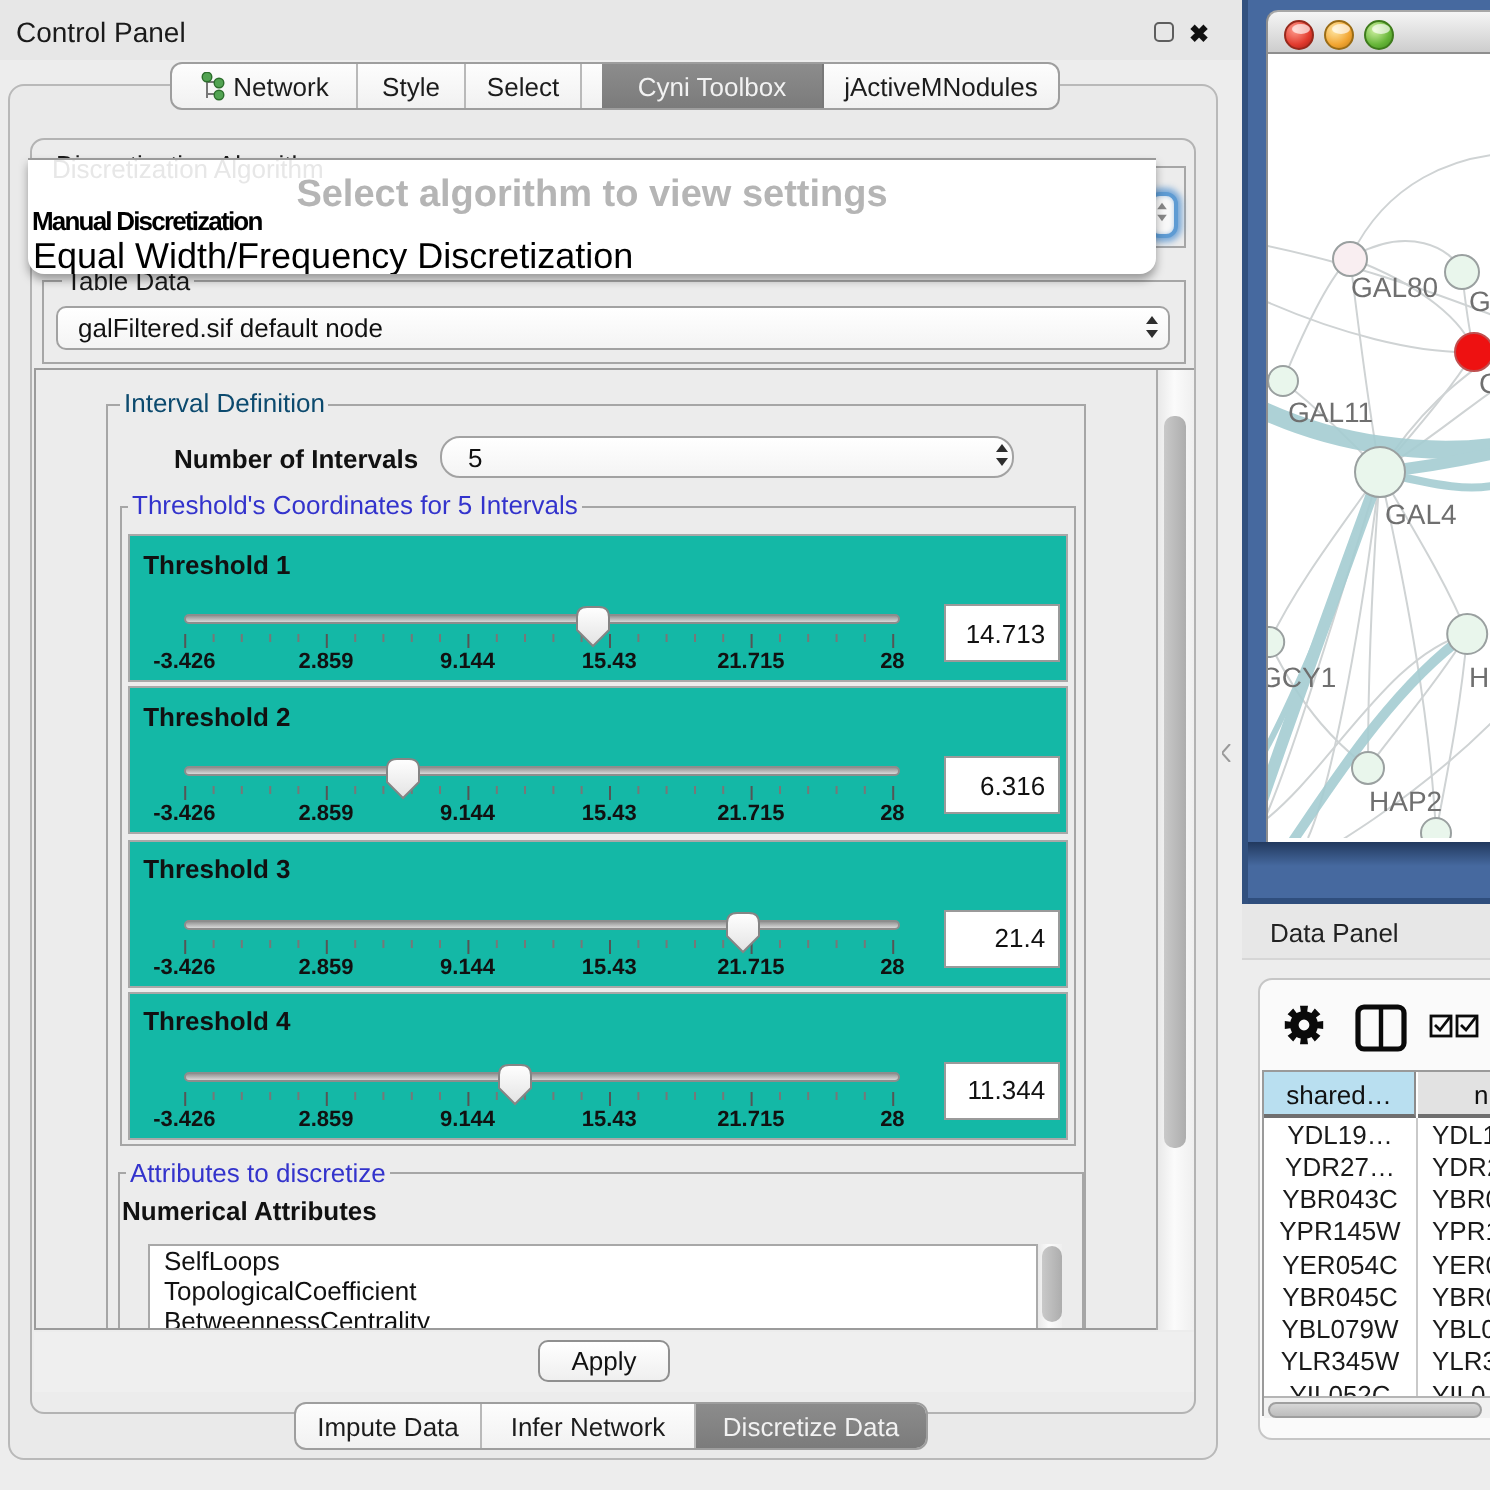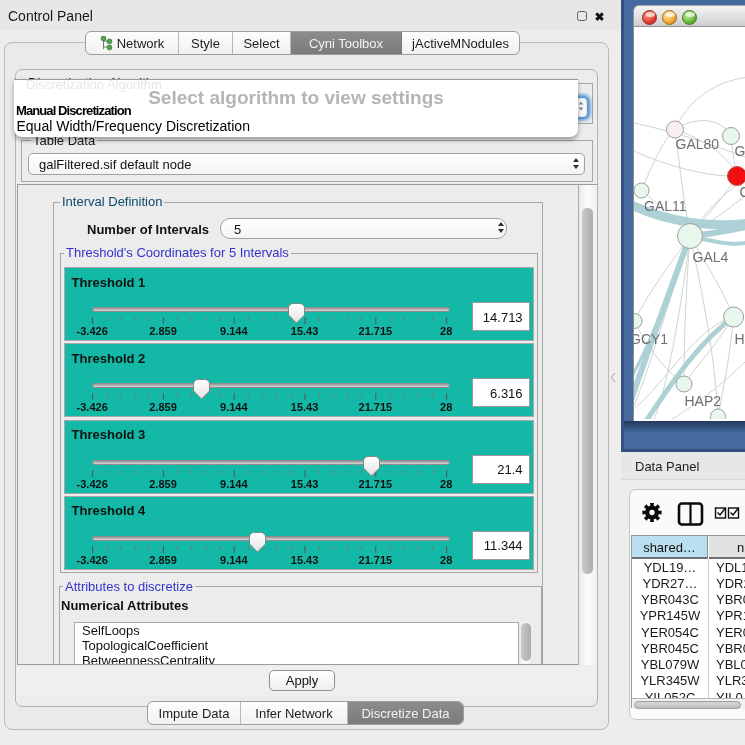--- a/index.html
+++ b/index.html
@@ -66,21 +66,21 @@
 .vsb-track { position:absolute; background:linear-gradient(90deg,#e9e9e9,#fbfbfb 45%,#efefef); border-left:1px solid #ababab; }
 .vsb-thumb { position:absolute; background:linear-gradient(90deg,#c9c9c9,#adadad); border-radius:5px; }
 
 
 #popup { left:14px; top:79px; width:564px; height:58px; background:#fff;
   border-radius:0 0 8px 8px; box-shadow:0 3px 5px rgba(0,0,0,0.35); overflow:hidden; border-top:1px solid #9a9a9a; }
 #popup .ghost { position:absolute; left:12px; top:-3px; font-size:13px; color:#e7e7e7; }
 #popup .prompt { position:absolute; left:0; width:100%; top:7px; text-align:center;
   font-size:19px; font-weight:bold; color:#b5b5b5; }
 #popup .it1 { position:absolute; left:2px; top:22.5px; font-size:13px; font-weight:bold; color:#000; letter-spacing:-0.9px; }
-#popup .it2 { position:absolute; left:2.5px; top:38px; font-size:14px; color:#000; }
+#popup .it2 { position:absolute; left:2.5px; top:38px; font-size:18px; color:#000; }
 
 
 #bluezone { left:621px; top:0; width:124px; height:452px; background:#46699f; }
 #macwin { left:633px; top:5px; width:112px; height:414px; }
 #mactitle { position:absolute; left:0; top:0; width:112px; height:22px;
   background:linear-gradient(#f5f5f5,#cdcdcd); border-radius:6px 0 0 0;
   border-left:1px solid #909090; border-top:1px solid #a7a7a7; border-bottom:1px solid #8e8e8e; }
 #maccontent { position:absolute; left:0; top:22px; width:112px; height:393.5px; background:#fff; border-left:1px solid #8e8e8e; }
 .light { position:absolute; top:4px; width:15px; height:15px; border-radius:50%; }
 .light::after { content:""; position:absolute; left:2.5px; top:1px; width:9px; height:5px;
@@ -382,21 +382,21 @@
     <div class="s" style="width:93px;"><svg width="13" height="15" viewBox="0 0 13 15" style="margin-right:4px;">
           <line x1="3.5" y1="2" x2="3.5" y2="13" stroke="#777" stroke-width="1"></line>
           <line x1="3.5" y1="5" x2="9" y2="5" stroke="#777" stroke-width="1"></line>
           <line x1="3.5" y1="11" x2="9" y2="11" stroke="#777" stroke-width="1"></line>
           <circle cx="3.5" cy="2.5" r="2.4" fill="#52a352" stroke="#2c6e2c" stroke-width="0.7"></circle>
           <circle cx="9.5" cy="5.5" r="2.4" fill="#52a352" stroke="#2c6e2c" stroke-width="0.7"></circle>
           <circle cx="9.5" cy="11.5" r="2.4" fill="#52a352" stroke="#2c6e2c" stroke-width="0.7"></circle>
         </svg>Network</div>
     <div class="s" style="width:54px;">Style</div>
     <div class="s" style="width:58px;">Select</div>
-    <div class="s sel" style="width:111px;">Cyni Toolbox</div>
+    <div class="s sel" style="width:111px;margin-left:10px;">Cyni Toolbox</div>
     <div class="s" style="width:117px;text-align:center;">jActiveMNodules</div>
   </div>
 
   <div class="seg" style="left:147px; top:701px;">
     <div class="s" style="width:93px;">Impute Data</div>
     <div class="s" style="width:107px;">Infer Network</div>
     <div class="s sel" style="width:115px;">Discretize Data</div>
   </div>
 
   <div class="abs" id="popup">

